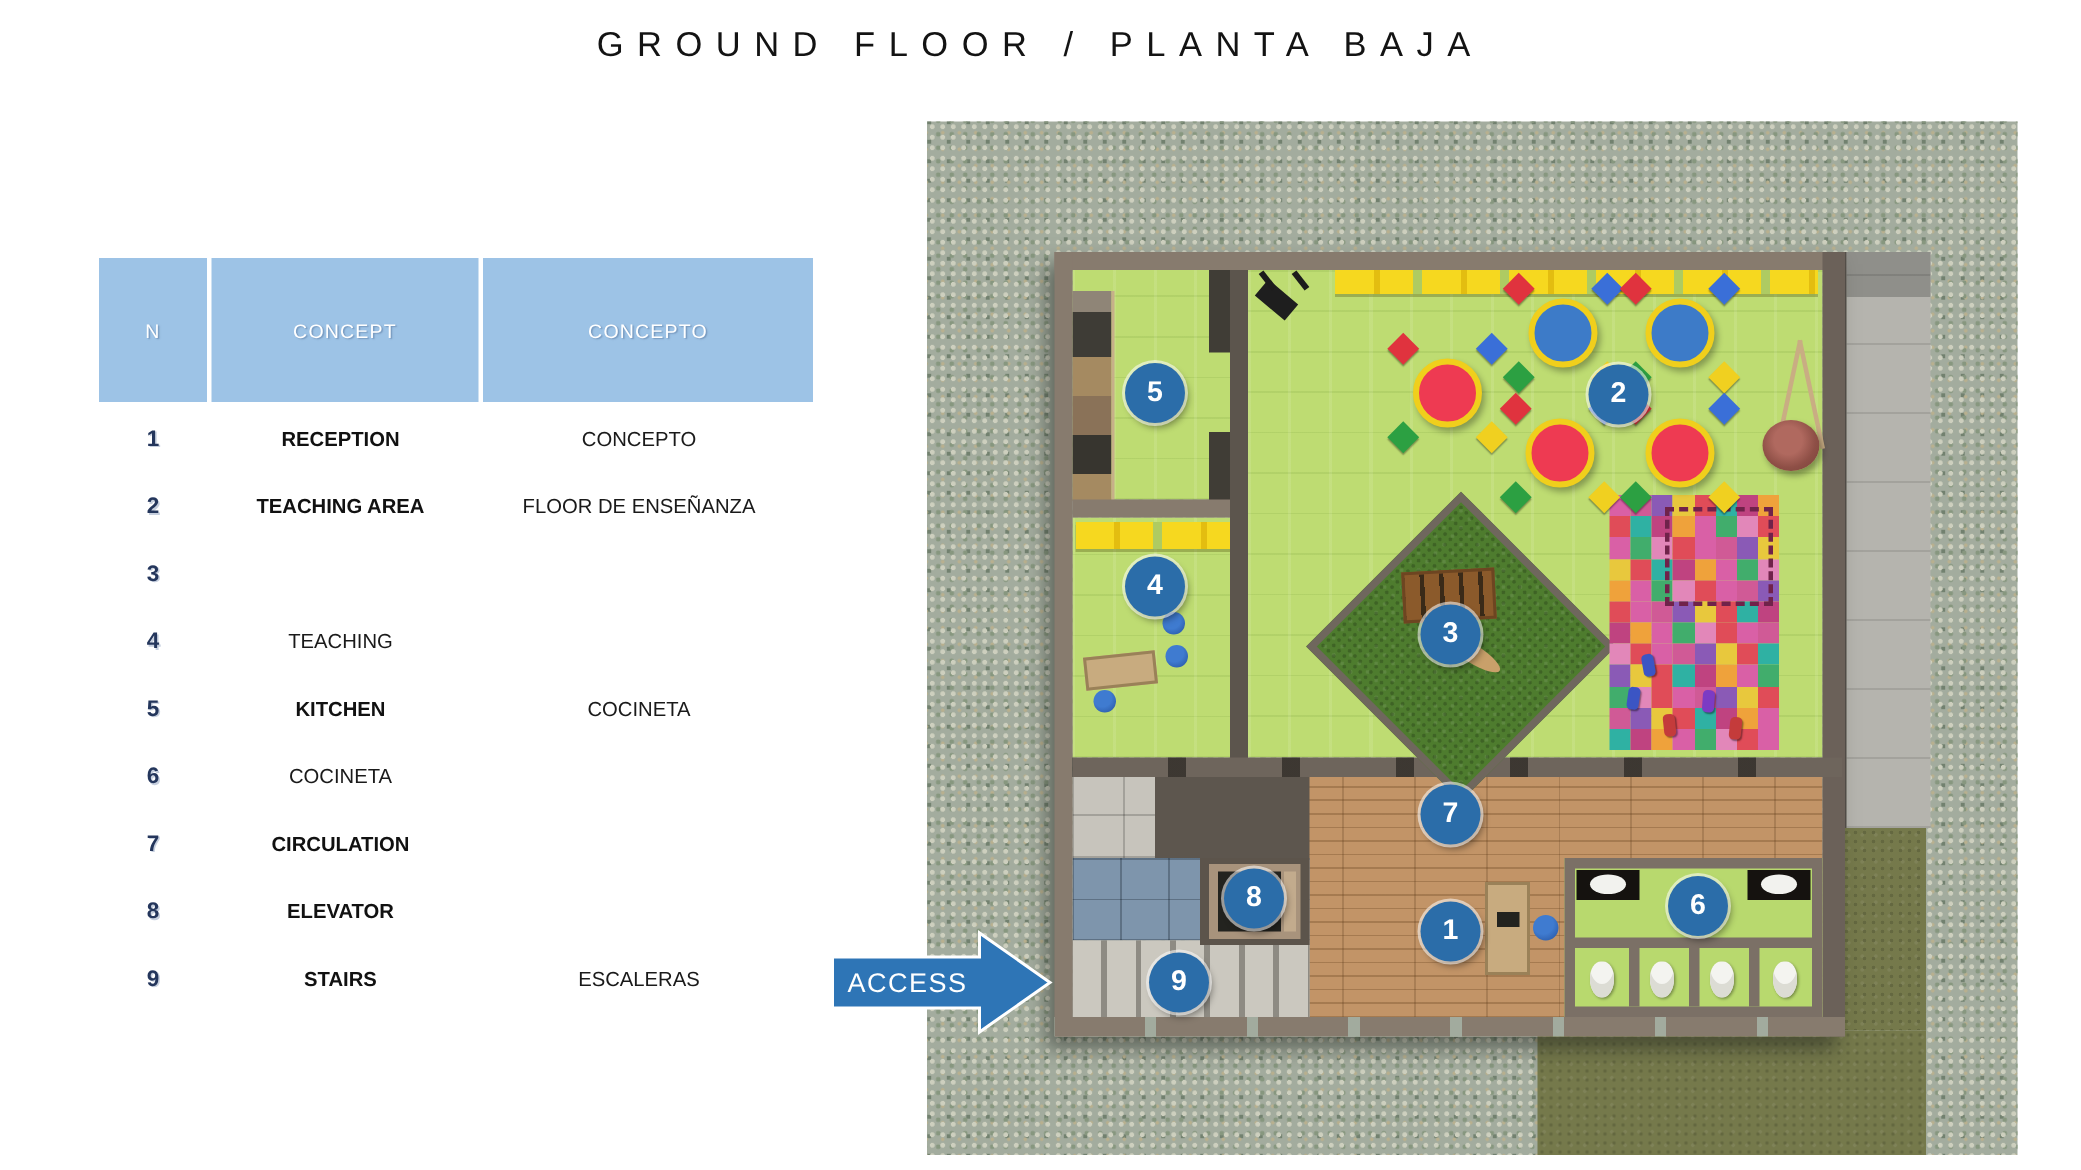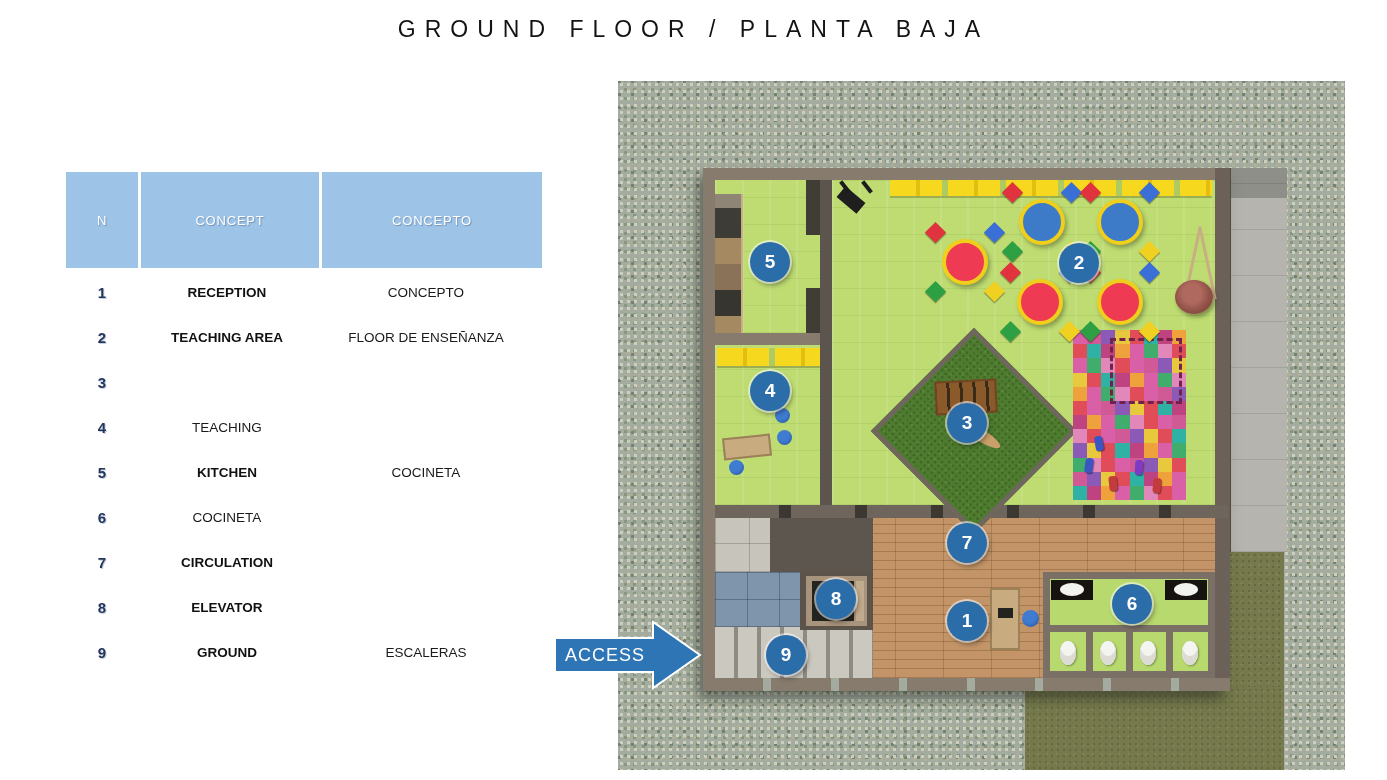--- a/index.html
+++ b/index.html
@@ -212,21 +212,21 @@
       <div class="lrow">
         <div class="cell n">7</div>
         <div class="cell concept">CIRCULATION</div>
       </div>
       <div class="lrow">
         <div class="cell n">8</div>
         <div class="cell concept">ELEVATOR</div>
       </div>
       <div class="lrow">
         <div class="cell n">9</div>
-        <div class="cell concept">GROUND</div>
+        <div class="cell concept">STAIRS</div>
         <div class="cell concepto">ESCALERAS</div>
       </div>
     </div>
 </div>
 
 <div class="photo">
   <div class="grass grass-right"></div>
   <div class="grass grass-bottom"></div>
   <div class="sidewalk"></div>
 

